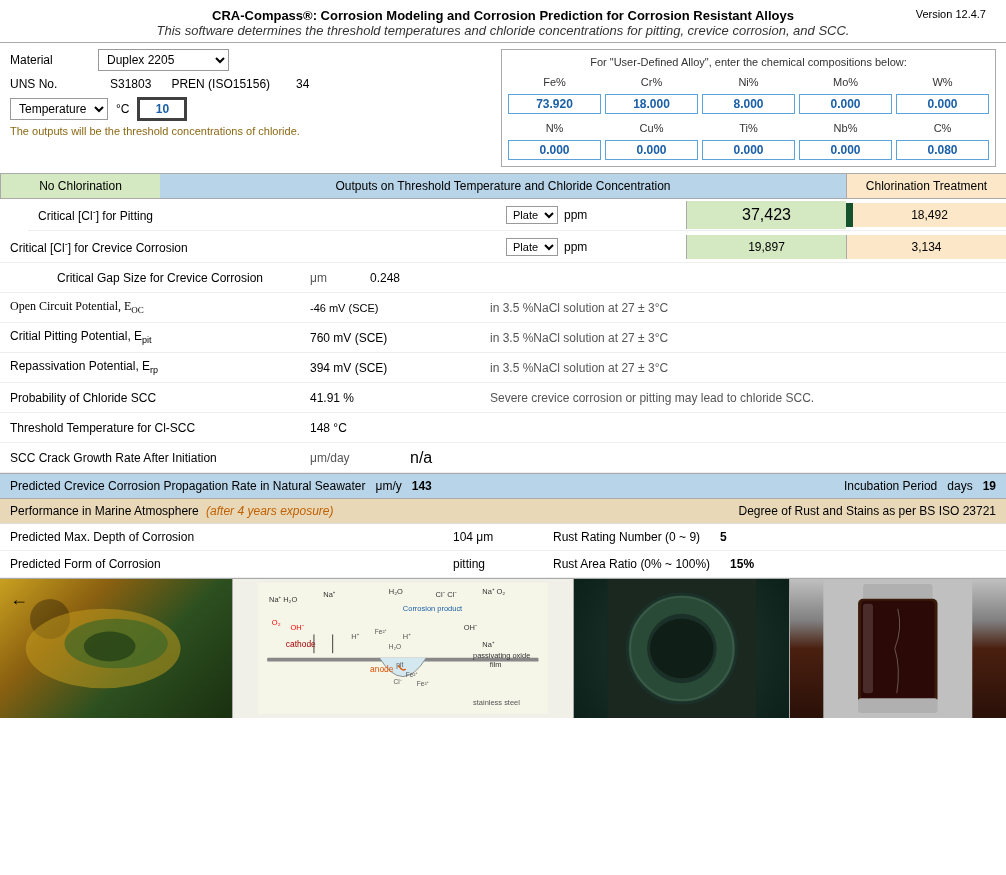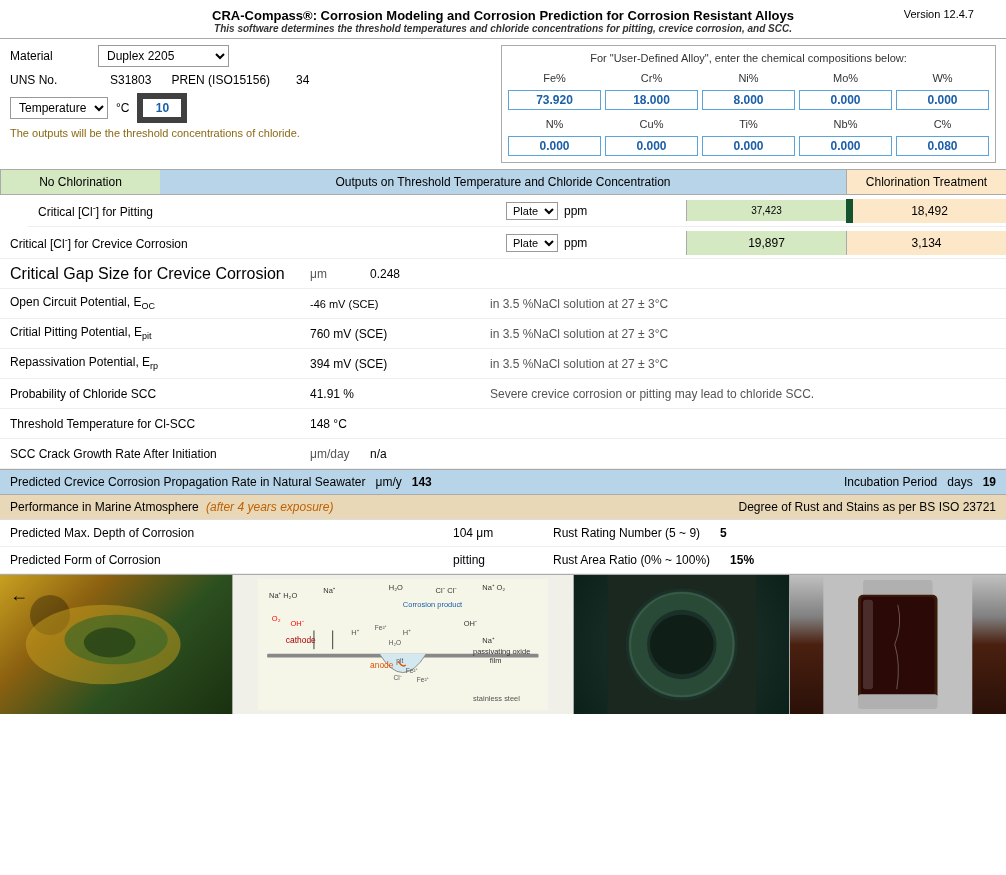--- a/index.html
+++ b/index.html
@@ -1,37 +1,37 @@
 <!DOCTYPE html>
 <html><head>
   <meta charset="utf-8">
   <style>
     * { box-sizing: border-box; margin: 0; padding: 0; }
     body { font-family: Arial, sans-serif; font-size: 12px; background: #fff; width: 1006px; }
     
     .header { text-align: center; padding: 8px 0 4px; }
     .header-title { font-weight: bold; font-size: 13px; }
-    .header-subtitle { font-size: 10px; font-style: italic; color: #333; font-weight: bold; }
-    .version { position: absolute; top: 8px; right: 32px; font-size: 11px; }
+    .header-subtitle { font-size: 13px; font-style: italic; color: #333; }
+    .version { position: absolute; top: 8px; right: 20px; font-size: 11px; }
     
     .top-section { display: flex; padding: 6px 10px; gap: 10px; }
     
     .left-panel { flex: 1; }
     .right-panel { flex: 1; border: 1px solid #aaa; padding: 6px; }
     
     .input-row { display: flex; align-items: center; margin-bottom: 6px; gap: 8px; }
     .label { color: #000; min-width: 80px; }
     select { padding: 2px 4px; border: 1px solid #999; background: #fff; font-size: 12px; }
     .uns-row { display: flex; align-items: center; gap: 20px; margin-bottom: 6px; }
     .uns-val { color: #000; }
     .pren-label { color: #000; }
     .pren-val { color: #000; margin-left: 6px; }
     
     .temp-row { display: flex; align-items: center; gap: 8px; margin-bottom: 4px; }
-    .temp-input { width: 50px; border: 6px solid #404040; text-align: center; color: #1a5fa8; font-weight: bold; padding: 2px; font-size: 12px; }
+    .temp-input { width: 50px; border: 3px solid #404040; text-align: center; color: #1a5fa8; font-weight: bold; padding: 2px; font-size: 12px; }
     .output-note { color: #8b6914; font-size: 11px; margin-top: 4px; }
     
     .right-panel-title { text-align: center; font-size: 11px; color: #333; margin-bottom: 6px; }
     .chem-grid { display: grid; grid-template-columns: repeat(5, 1fr); gap: 4px; }
     .chem-header { text-align: center; font-size: 11px; color: #333; padding: 2px; }
     .chem-input { width: 100%; border: 1px solid #5ba3d9; text-align: center; color: #1a5fa8; font-weight: bold; padding: 2px 0; font-size: 12px; }
     
     .plate-select { padding: 1px 2px; border: 1px solid #999; background: #fff; font-size: 11px; }
     
     .images-row { display: flex; height: 140px; border-top: 1px solid #aaa; }
@@ -133,21 +133,21 @@
   <div style="display:flex; align-items:center; border-bottom:1px solid #eee; min-height:32px;margin-left:28px;">
     <div style="flex:1; padding:5px 10px; font-size:12px;">Critical [Cl<sup>-</sup>] for Pitting</div>
     <div style="flex:0 0 180px; display:flex; align-items:center; gap:6px; padding:5px 0;">
       <select class="plate-select">
         <option>Plate</option>
         <option>Pipe</option>
         <option>Bar</option>
       </select>
       <span>ppm</span>
     </div>
-    <div style="flex:0 0 160px; background:#d4e8c2; text-align:center; padding:5px; font-size:10px; border-left:1px solid #aaa;">37,423</div>
+    <div style="flex:0 0 160px; background:#d4e8c2; text-align:center; padding:5px; font-size:16px; border-left:1px solid #aaa;">37,423</div>
     <div style="flex:0 0 160px; background:#fce8c8; text-align:center; padding:5px; font-size:12px; border-left:7px solid #14532d;">18,492</div>
   </div>
 
   <div style="display:flex; align-items:center; border-bottom:1px solid #eee; min-height:32px;">
     <div style="flex:1; padding:5px 10px; font-size:12px;">Critical [Cl<sup>-</sup>] for Crevice Corrosion</div>
     <div style="flex:0 0 180px; display:flex; align-items:center; gap:6px; padding:5px 0;">
       <select class="plate-select">
         <option>Plate</option>
         <option>Pipe</option>
         <option>Bar</option>
@@ -155,27 +155,27 @@
       <span>ppm</span>
     </div>
     <div style="flex:0 0 160px; background:#d4e8c2; text-align:center; padding:5px; font-size:12px; border-left:1px solid #aaa;">19,897</div>
     <div style="flex:0 0 160px; background:#fce8c8; text-align:center; padding:5px; font-size:12px; border-left:1px solid #aaa;">3,134</div>
   </div>
 </div>
 
 <div>
 
   <div style="display:flex; align-items:center; padding:5px 10px; border-bottom:1px solid #eee; min-height:30px;">
-    <div style="flex:0 0 300px; font-size:16px;">Critical Gap Size for Crevice Corrosion</div>
+    <div style="flex:0 0 300px; font-size:12px;text-align:center;">Critical Gap Size for Crevice Corrosion</div>
     <div style="flex:0 0 60px; font-size:12px; color:#555;">μm</div>
     <div style="font-size:12px;">0.248</div>
   </div>
 
   <div style="display:flex; align-items:center; padding:5px 10px; border-bottom:1px solid #eee; min-height:30px;">
-    <div style="flex:0 0 300px; font-size:12px;">Open Circuit Potential, E<sub>OC</sub></div>
+    <div style="flex:0 0 300px; font-size:12px;font-family:Liberation Serif, serif;">Open Circuit Potential, E<sub>OC</sub></div>
     <div style="flex:0 0 180px; font-size:11px;">-46 mV (SCE)</div>
     <div style="font-size:12px; color:#555;">in 3.5 %NaCl solution at 27 ± 3°C</div>
   </div>
 
   <div style="display:flex; align-items:center; padding:5px 10px; border-bottom:1px solid #eee; min-height:30px;">
     <div style="flex:0 0 300px; font-size:12px;">Critial Pitting Potential, E<sub>pit</sub></div>
     <div style="flex:0 0 180px; font-size:12px;">760 mV (SCE)</div>
     <div style="font-size:12px; color:#555;">in 3.5 %NaCl solution at 27 ± 3°C</div>
   </div>
 
@@ -192,21 +192,21 @@
   </div>
 
   <div style="display:flex; align-items:center; padding:5px 10px; border-bottom:1px solid #eee; min-height:30px;">
     <div style="flex:0 0 300px; font-size:12px;">Threshold Temperature for Cl-SCC</div>
     <div style="flex:0 0 180px; font-size:12px;">148 °C</div>
   </div>
 
   <div style="display:flex; align-items:center; padding:5px 10px; border-bottom:1px solid #eee; min-height:30px;">
     <div style="flex:0 0 300px; font-size:12px;">SCC Crack Growth Rate After Initiation</div>
     <div style="flex:0 0 60px; font-size:12px; color:#555;">μm/day</div>
-    <div style="flex:0 0 80px; font-size:12px; ">n/a</div>
+    <div style="flex:0 0 80px; font-size:16px; margin-left:40px;">n/a</div>
   </div>
 </div>
 
 <div style="background:#b8d4e8; border-top:1px solid #aaa; border-bottom:1px solid #aaa; display:flex; align-items:center; padding:5px 10px; gap:10px;">
   <span>Predicted Crevice Corrosion Propagation Rate in Natural Seawater</span>
   <span>μm/y</span>
   <span style="font-weight:bold;">143</span>
   <span style="flex:1;"></span>
   <span>Incubation Period</span>
   <span>days</span>
@@ -220,21 +220,21 @@
   </div>
   <div style="flex:1; text-align:right;">
     <span>Degree of Rust and Stains as per BS ISO 23721</span>
   </div>
 </div>
 
 <div style="display:flex; align-items:center; padding:6px 10px; border-bottom:1px solid #eee;">
   <div style="flex:1; font-size:12px;">Predicted Max. Depth of Corrosion</div>
   <div style="flex:0 0 100px; font-size:12px;">104 μm</div>
   <div style="flex:1; display:flex; align-items:center; gap:20px; font-size:12px;">
-    <span>Rust Rating Number (5 ~ 9)</span>
+    <span>Rust Rating Number (0 ~ 9)</span>
     <span style="font-weight:bold;">5</span>
   </div>
 </div>
 <div style="display:flex; align-items:center; padding:6px 10px; border-bottom:1px solid #eee;">
   <div style="flex:1; font-size:12px;">Predicted Form of Corrosion</div>
   <div style="flex:0 0 100px; font-size:12px;">pitting</div>
   <div style="flex:1; display:flex; align-items:center; gap:20px; font-size:12px;">
     <span>Rust Area Ratio (0% ~ 100%)</span>
     <span style="font-weight:bold;">15%</span>
   </div>

